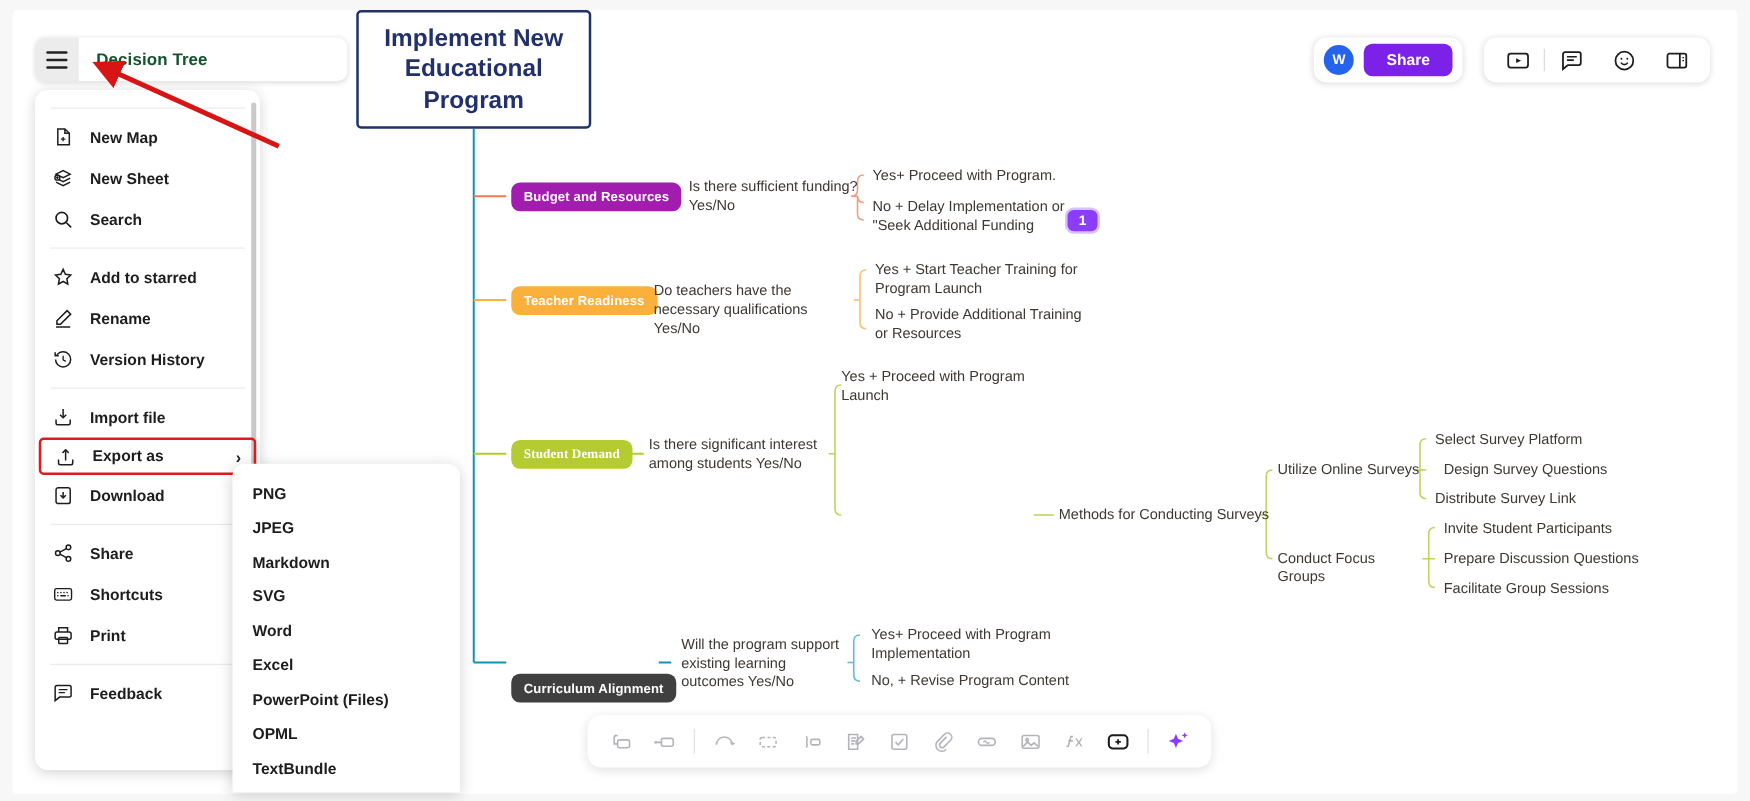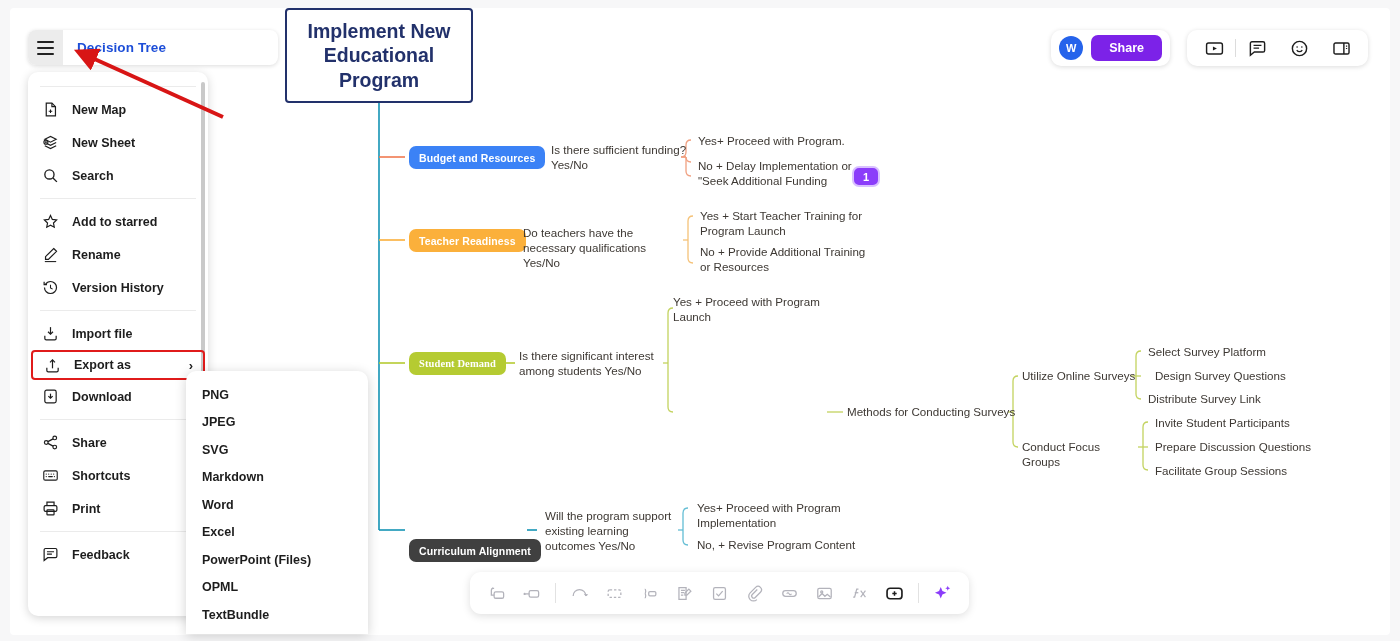--- a/index.html
+++ b/index.html
@@ -39,21 +39,21 @@
   .hamburger {
     width: 35px; height: 35px;
     background: #ececec;
     border-radius: 8px 0 0 8px;
     display: flex; flex-direction: column;
     align-items: center; justify-content: center;
     gap: 4px; cursor: pointer;
   }
   .hamburger span { display:block; width: 17px; height: 2px; background: #222; border-radius: 1px; }
   .doc-title {
-    font-size: 13.5px; color: #1d4ed8; font-weight: 600;
+    font-size: 13.5px; color: #14532d; font-weight: 600;
     padding-left: 14px; letter-spacing: .1px;
   }
 
   .share-group {
     position: absolute; right: 230px; top: 30px;
     height: 36px; background: #fff; border-radius: 10px;
     box-shadow: 0 1px 5px rgba(0,0,0,.14);
     display: flex; align-items: center; gap: 8px;
     padding: 0 8px;
   }
@@ -241,21 +241,21 @@
 
       <path d="M379,530 L405,530" stroke="#1393b4" stroke-width="1.6" fill="none"></path>
       <path d="M527,530 L537,530" stroke="#1393b4" stroke-width="1.6" fill="none"></path>
       <path d="M678,530 L683,530" stroke="#63bdd4" stroke-width="1.3" fill="none"></path>
       <path d="M683,530 L683,513 Q683,508 688,508" stroke="#63bdd4" stroke-width="1.3" fill="none"></path>
       <path d="M683,530 L683,540 Q683,545 688,545" stroke="#63bdd4" stroke-width="1.3" fill="none"></path>
     </svg>
 
     <div class="mm-root">Implement New Educational Program</div>
 
-    <div class="pill" style="left:409px; top:146px; background:#3b82f6;">Budget and Resources</div>
+    <div class="pill" style="left:409px; top:146px; background:#a21caf;">Budget and Resources</div>
     <div class="txt" style="left:551px; top:143px; width:140px;">Is there sufficient funding? Yes/No</div>
     <div class="txt" style="left:698px; top:134px; width:160px;">Yes+ Proceed with Program.</div>
     <div class="txt" style="left:698px; top:159px; width:160px;">No + Delay Implementation or "Seek Additional Funding</div>
     <div class="badge" style="left:852px; top:166px;">1</div>
 
     <div class="pill" style="left:409px; top:229px; background:#fbb03b;">Teacher Readiness</div>
     <div class="txt" style="left:523px; top:226px; width:162px;">Do teachers have the necessary qualifications Yes/No</div>
     <div class="txt" style="left:700px; top:209px; width:165px;">Yes + Start Teacher Training for Program Launch</div>
     <div class="txt" style="left:700px; top:245px; width:175px;">No + Provide Additional Training or Resources</div>
 
@@ -438,22 +438,22 @@
         <path d="M7 8h10M7 11.5h7" stroke-width="1.5"></path>
       </svg>
       <span class="lbl">Feedback</span>
       <span class="m-ext">↗</span>
     </div>
   </div>
 
   <div class="submenu">
     <div class="s-item">PNG</div>
     <div class="s-item">JPEG</div>
+    <div class="s-item">Markdown</div>
     <div class="s-item">SVG</div>
-    <div class="s-item">Markdown</div>
     <div class="s-item">Word</div>
     <div class="s-item">Excel</div>
     <div class="s-item">PowerPoint (Files)</div>
     <div class="s-item">OPML</div>
     <div class="s-item">TextBundle</div>
   </div>
 
   <div class="bottombar">
     <div class="ic">
       <svg width="19" height="19" viewBox="0 0 24 24" fill="none" stroke="#b3b3bb" stroke-width="1.6">

